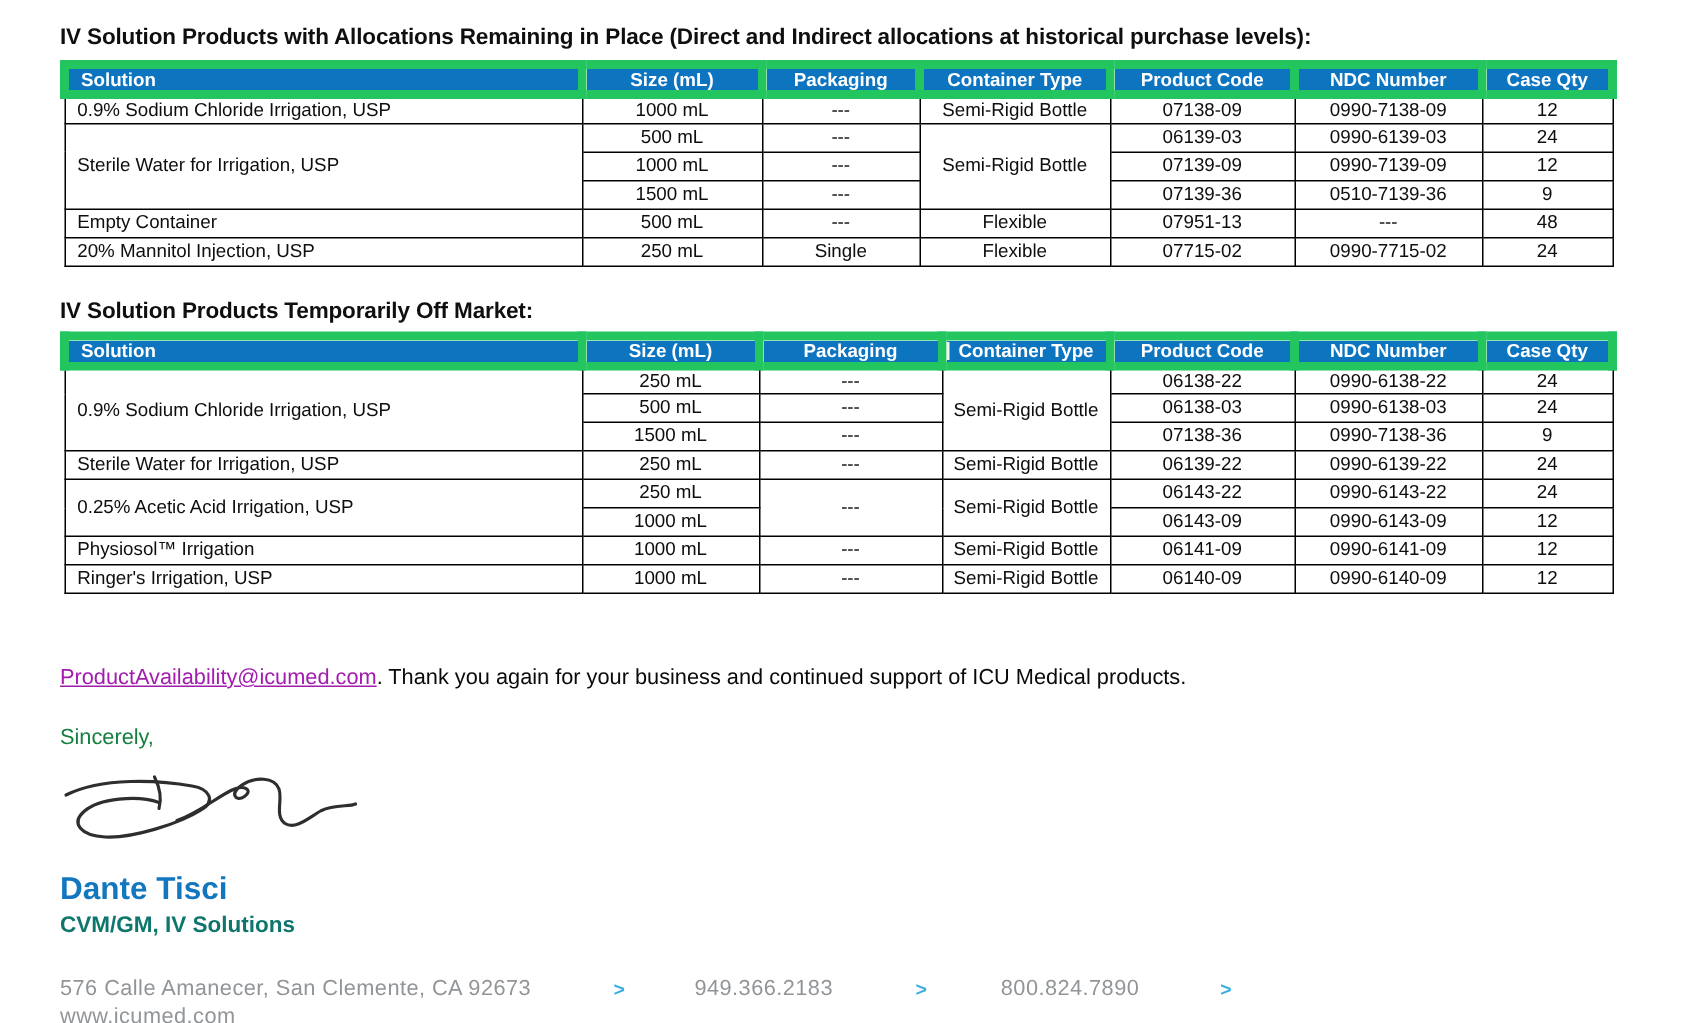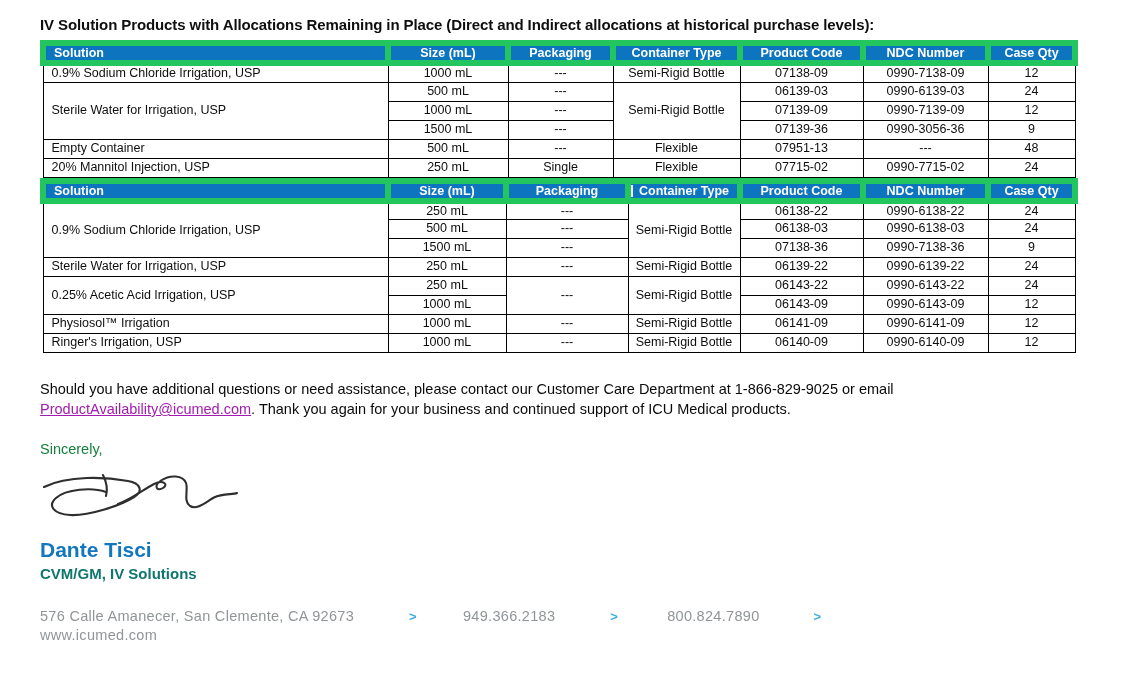--- a/index.html
+++ b/index.html
@@ -99,21 +99,21 @@
         <td>1000 mL</td>
         <td>---</td>
         <td>07139-09</td>
         <td>0990-7139-09</td>
         <td>12</td>
       </tr>
       <tr>
         <td>1500 mL</td>
         <td>---</td>
         <td>07139-36</td>
-        <td>0990-3056-36</td>
+        <td>0510-7139-36</td>
         <td>9</td>
       </tr>
       <tr>
         <td class="solution">Empty Container</td>
         <td>500 mL</td>
         <td>---</td>
         <td>Flexible</td>
         <td>07951-13</td>
         <td>---</td>
         <td>48</td>
@@ -123,20 +123,21 @@
         <td>250 mL</td>
         <td>Single</td>
         <td>Flexible</td>
         <td>07715-02</td>
         <td>0990-7715-02</td>
         <td>24</td>
       </tr>
     </tbody>
       </table>
 
+    <div class="section-title second">IV Solution Products Temporarily Off Market:</div>
 
     <table class="data">
       <colgroup>
         <col style="width:345px">
           <col style="width:118px">
           <col style="width:122px">
         <col style="width:112px">
           <col style="width:123px">
           <col style="width:125px">
           <col style="width:87px">
@@ -213,21 +214,20 @@
         <td>---</td>
         <td>Semi-Rigid Bottle</td>
         <td>06140-09</td>
         <td>0990-6140-09</td>
         <td>12</td>
       </tr>
     </tbody>
       </table>
 
     <div class="para">
-      <span>Should you have additional questions or need assistance, please contact our Customer Care Department at 1-866-829-9025 or email</span>
       <br>
       <a class="email" href="#">ProductAvailability@icumed.com</a><span>. Thank you again for your business and continued support of ICU Medical products.</span>
     </div>
 
     <div class="sincerely">Sincerely,</div>
 
     <div class="signature-wrap">
       <svg width="200" height="58" viewBox="0 0 200 58">
         <g fill="none" stroke="#2e2e2e" stroke-width="2.1" stroke-linecap="round" stroke-linejoin="round">
           <path d="M4 22 C 28 10, 66 12, 88 16 C 100 18, 104 26, 94 32 C 80 41, 48 51, 30 50 C 14 49, 7 41, 16 33 C 26 24, 52 22, 66 27"></path>

